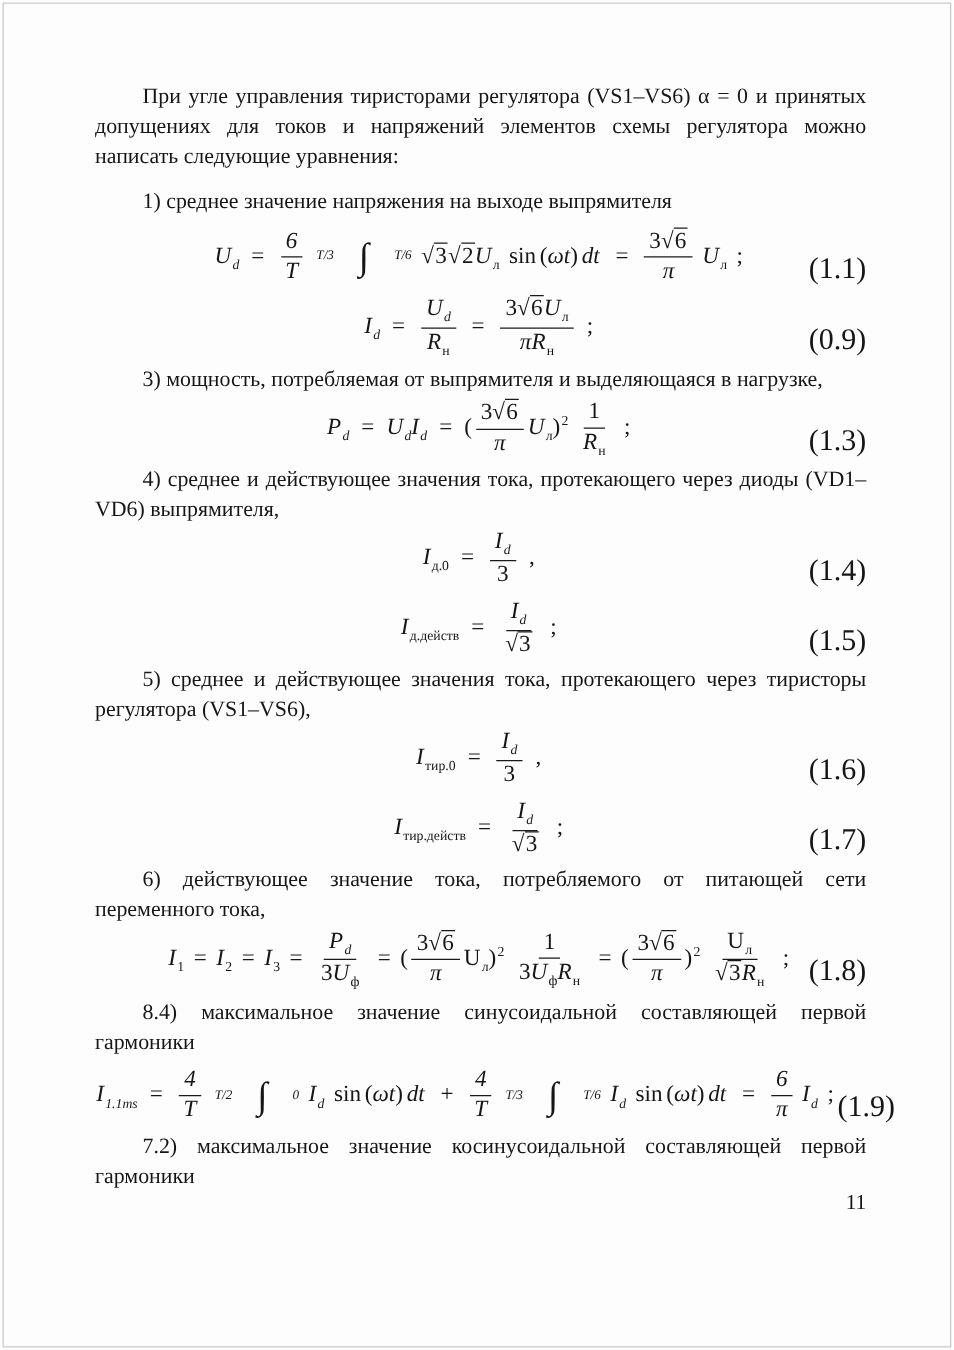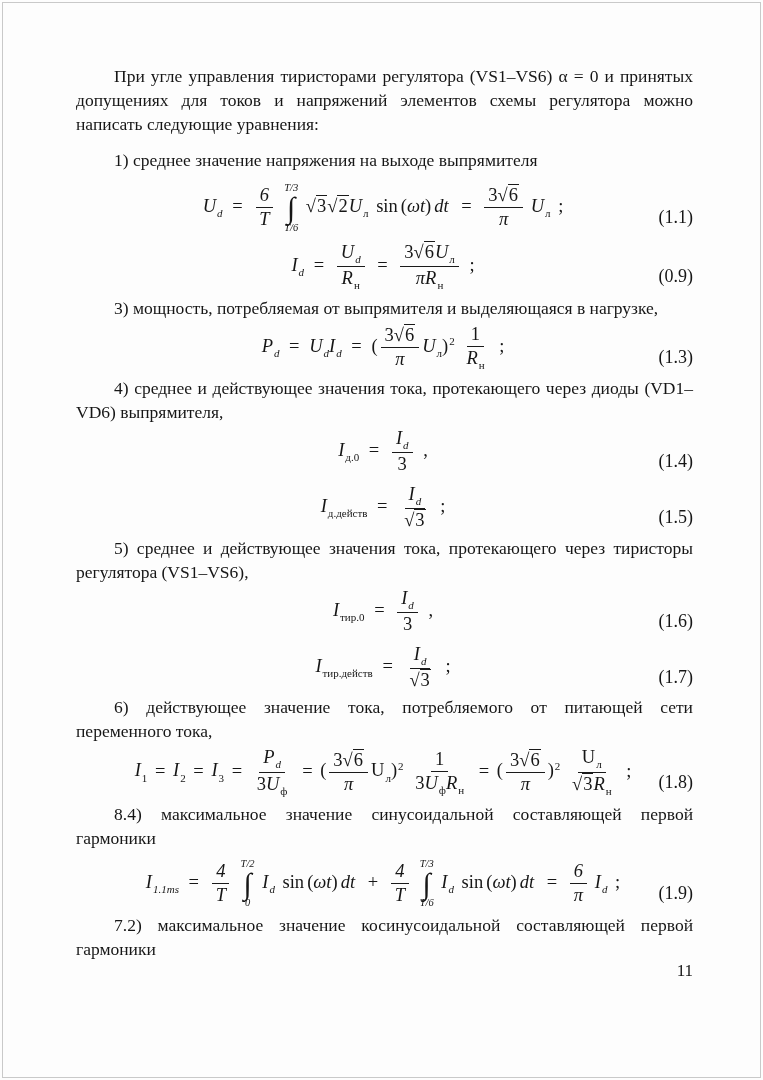--- a/index.html
+++ b/index.html
@@ -13,36 +13,36 @@
     position:relative;display:flex;flex-direction:column;
     box-sizing:border-box;height:972px;
     padding:64px 70px 44px 76px;
   }
   .para{font-size:17.5px;line-height:24px;text-align:justify;margin:0;}
   .ind{text-indent:38px;} .mt12{margin-top:12px;}
 
   
   .eqrow{display:grid;grid-template-columns:1fr auto 1fr;align-items:center;margin:4px 0;}
   .eqrow .sp{min-width:1px;}
-  .eqnum{justify-self:end;font-size:18px;white-space:nowrap;margin-top:20px;}
+  .eqnum{justify-self:end;font-size:24px;white-space:nowrap;margin-top:20px;}
   .formula{display:inline-block;white-space:nowrap;font-size:18.5px;line-height:1.1;}
 
   .v{font-style:italic;}
   .rm{font-style:normal;}
   .s{font-size:11px;font-style:normal;vertical-align:-5px;margin-left:1px;letter-spacing:0;}
   .si{font-style:italic;}
   .op{margin:0 5px;}
   .opn{margin:16px 3px;}
   .sup{font-size:11px;vertical-align:7px;margin-left:1px;}
 
   .frac{display:inline-flex;flex-direction:column;align-items:center;vertical-align:middle;margin:0 3px;line-height:1.15;text-align:center;}
   .frac>.n{border-bottom:1px solid #1a1a1a;padding:0 4px 1px;}
   .frac>.d{padding:1px 4px 0;}
 
-  .ig{display:inline-flex;flex-direction:column;align-items:center;vertical-align:middle;margin:0 3px;line-height:1;}
+  .ig{display:inline-flex;align-items:center;vertical-align:middle;margin:0 3px;line-height:1;gap:20px;}
   .ig .l{font-size:10.5px;font-style:italic;line-height:1.15;}
   .ig .g{font-size:30px;line-height:.85;padding:1px 0;}
 
   .sq{white-space:nowrap;}
   .sq .r{border-top:1.2px solid #1a1a1a;padding:0 1px;}
 
   .pageno{margin-top:auto;text-align:right;font-size:17px;}
 </style>
 </head>
 <body>

